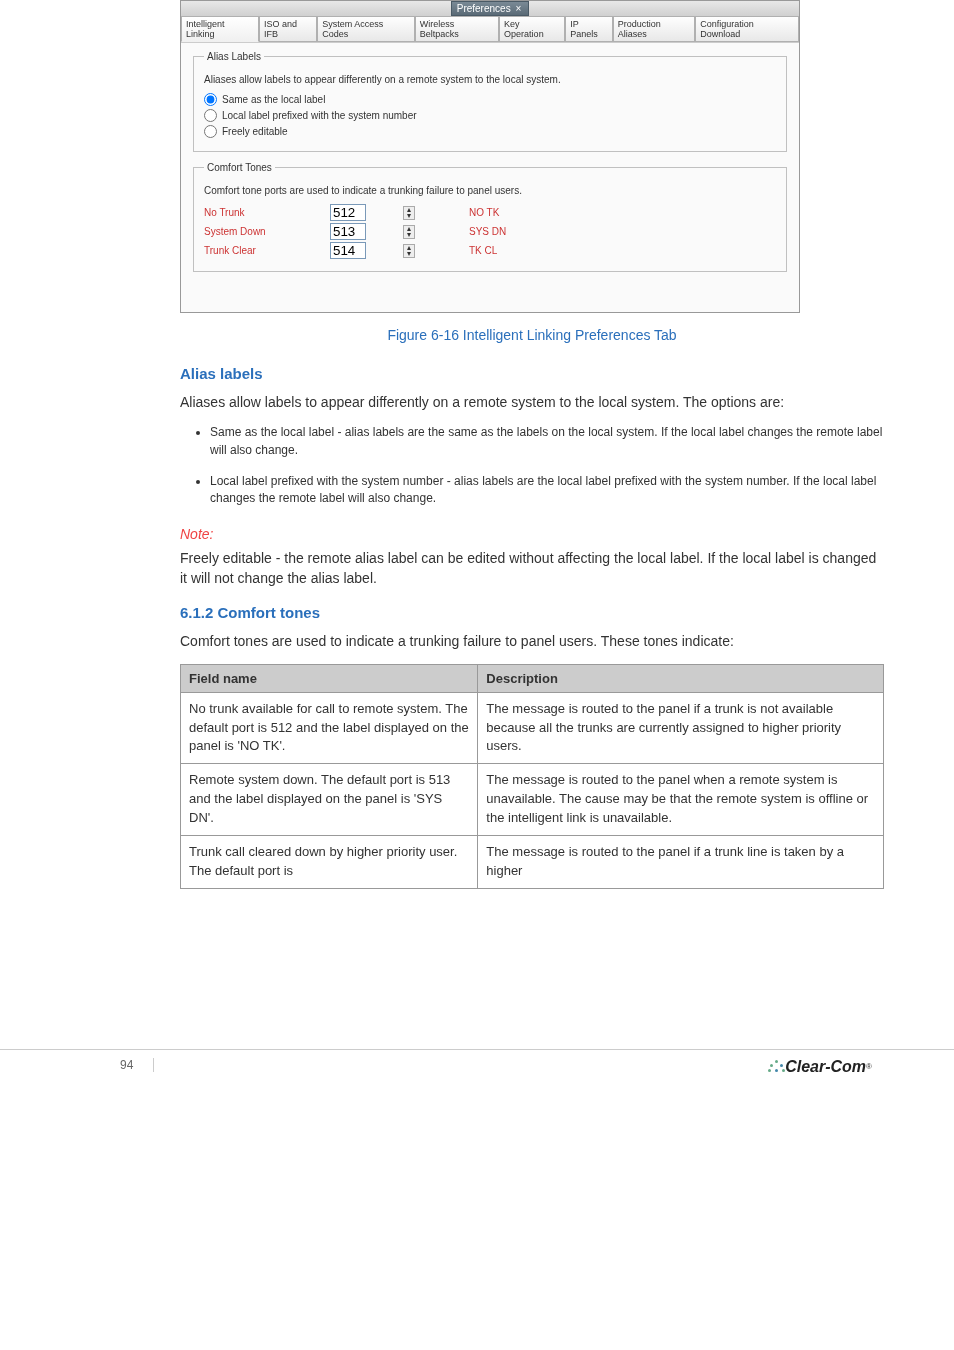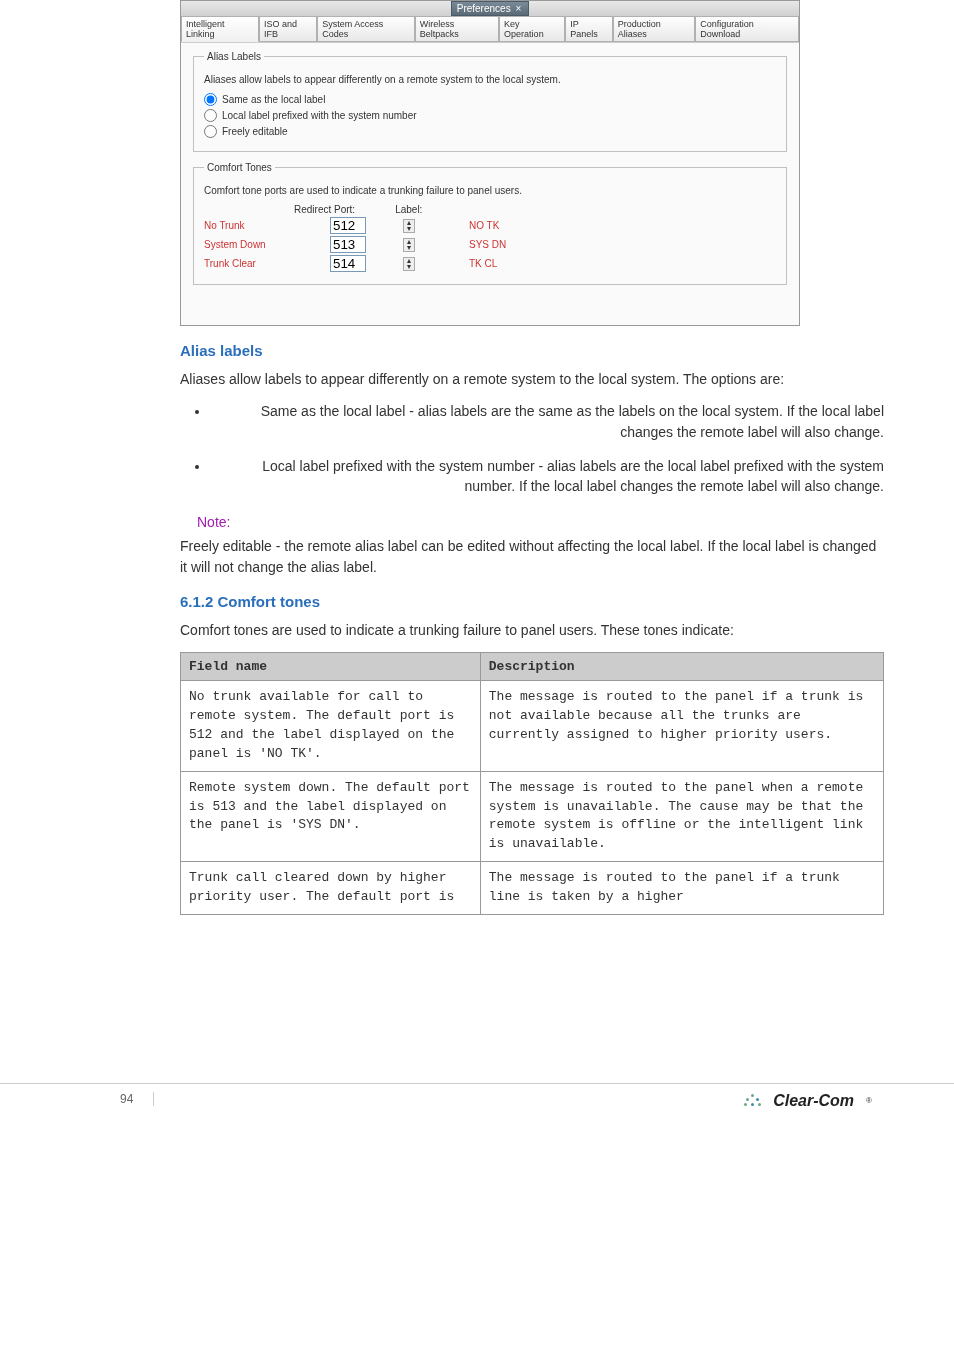--- a/index.html
+++ b/index.html
@@ -28,29 +28,29 @@
   .ct-lbl { width: 90px; color: #c33; }
   .ct-port { width: 36px; border: 1px solid #7a99b8; padding: 0 2px; margin-right: 1px; }
   .spin { width: 12px; display: inline-block; font-size: 8px; line-height: 6px; border: 1px solid #aaa; text-align: center; background: #eee; }
   .ct-label { margin-left: 18px; width: 60px; color: #c33; }
   .ct-header { display: flex; font-size: 10px; margin: 4px 0 2px 0; }
   .ct-header .h1 { margin-left: 90px; }
   .ct-header .h2 { margin-left: 40px; }
   .fig-caption { text-align: center; font-size: 14px; color: #2a6fbb; margin: 14px 0 22px 0; }
   .body-text { font-size: 14px; line-height: 1.45; margin-bottom: 12px; }
   .bullets { margin: 8px 0 18px 30px; }
-  .bullets li { font-size: 14px; line-height: 1.45; margin-bottom: 14px; text-align: right; }
+  .bullets li { font-size: 12px; line-height: 1.45; margin-bottom: 14px; }
   h3.sec { color: #2a6fbb; font-size: 15px; font-weight: bold; margin: 16px 0 10px 0; }
-  table.desc { width: 100%; border-collapse: collapse; font-size: 13px; margin-bottom: 28px; font-family: Liberation Mono, monospace; }
+  table.desc { width: 100%; border-collapse: collapse; font-size: 13px; margin-bottom: 20px; }
   table.desc th { background: #ccc; text-align: left; padding: 6px 8px; border: 1px solid #999; font-weight: bold; }
   table.desc td { border: 1px solid #999; padding: 7px 8px; vertical-align: top; line-height: 1.45; }
-  .note-hdr { color: #a21caf; font-size: 14px; margin: 8px 0 6px 17px; }
+  .note-hdr { font-style: italic; color: #ef4444; font-size: 14px; margin: 8px 0 6px 0; }
   .footer { display: flex; justify-content: space-between; align-items: flex-start; border-top: 1px solid #ccc; padding: 8px 70px 0 0; margin: 110px 0 0 0; }
   .footer-left { font-size: 12px; color: #666; padding-left: 120px; border-right: 1px solid #ccc; padding-right: 20px; }
-  .logo { display: flex; align-items: center; gap: 12px; padding-right: 12px; }
+  .logo { display: flex; align-items: center; gap: 0; padding-right: 12px; }
   .logo-dots { width: 18px; height: 18px; position: relative; }
   .logo-dots span { position: absolute; width: 3px; height: 3px; background: #6a8; border-radius: 50%; }
   .logo-dots span:nth-child(1){ top:2px; left:8px; }
   .logo-dots span:nth-child(2){ top:6px; left:3px; }
   .logo-dots span:nth-child(3){ top:6px; left:13px; background:#48a; }
   .logo-dots span:nth-child(4){ top:11px; left:1px; }
   .logo-dots span:nth-child(5){ top:11px; left:8px; background:#48a; }
   .logo-dots span:nth-child(6){ top:11px; left:15px; }
   .logo-text { font-weight: bold; font-style: italic; font-size: 16px; color: #222; }
   .logo-r { font-size: 8px; vertical-align: super; }
@@ -90,24 +90,20 @@
           <span>Local label prefixed with the system number</span>
         </div>
         <div class="radio-row">
           <input type="radio" name="alias" style="">
           <span>Freely editable</span>
         </div>
       </fieldset>
       <fieldset>
         <legend>Comfort Tones</legend>
         <div class="field-desc">Comfort tone ports are used to indicate a trunking failure to panel users.</div>
-        <div class="ct-header">
-          <span class="h1">Redirect Port:</span>
-          <span class="h2">Label:</span>
-        </div>
         <div class="ct-row">
           <span class="ct-lbl">No Trunk</span>
           <input class="ct-port" value="512" style="">
           <span class="spin">▴<br>▾</span>
           <span class="ct-label">NO TK</span>
         </div>
         <div class="ct-row">
           <span class="ct-lbl">System Down</span>
           <input class="ct-port" value="513" style="">
           <span class="spin">▴<br>▾</span>
@@ -116,20 +112,21 @@
         <div class="ct-row">
           <span class="ct-lbl">Trunk Clear</span>
           <input class="ct-port" value="514" style="">
           <span class="spin">▴<br>▾</span>
           <span class="ct-label">TK CL</span>
         </div>
       </fieldset>
     </div>
   </div>
 
+  <div class="fig-caption">Figure 6-16 Intelligent Linking Preferences Tab</div>
 
   <h3 class="sec">Alias labels</h3>
   <p class="body-text">Aliases allow labels to appear differently on a remote system to the local system. The options are:</p>
   <ul class="bullets">
     <li>Same as the local label - alias labels are the same as the labels on the local system. If the local label changes the remote label will also change.</li>
     <li>Local label prefixed with the system number - alias labels are the local label prefixed with the system number. If the local label changes the remote label will also change.</li>
   </ul>
 
   <div class="note-hdr">Note:</div>
   <p class="body-text">Freely editable - the remote alias label can be edited without affecting the local label. If the local label is changed it will not change the alias label.</p>

